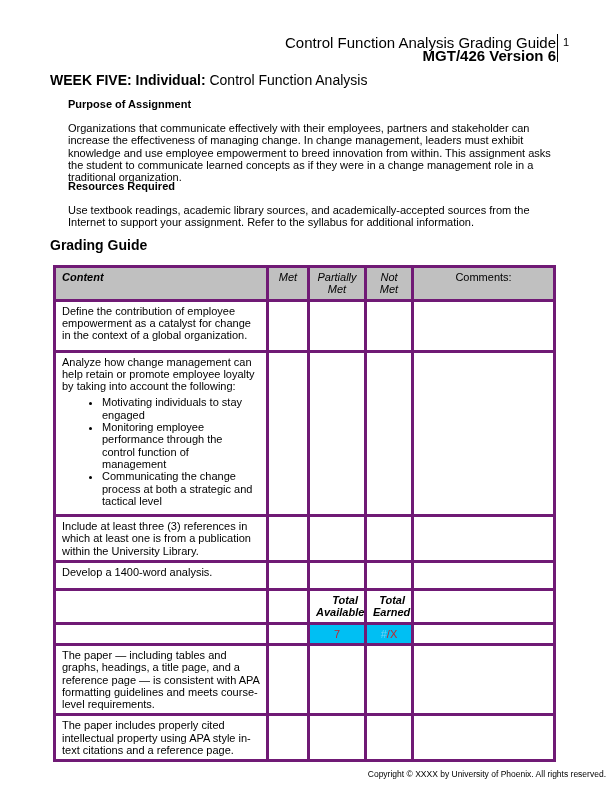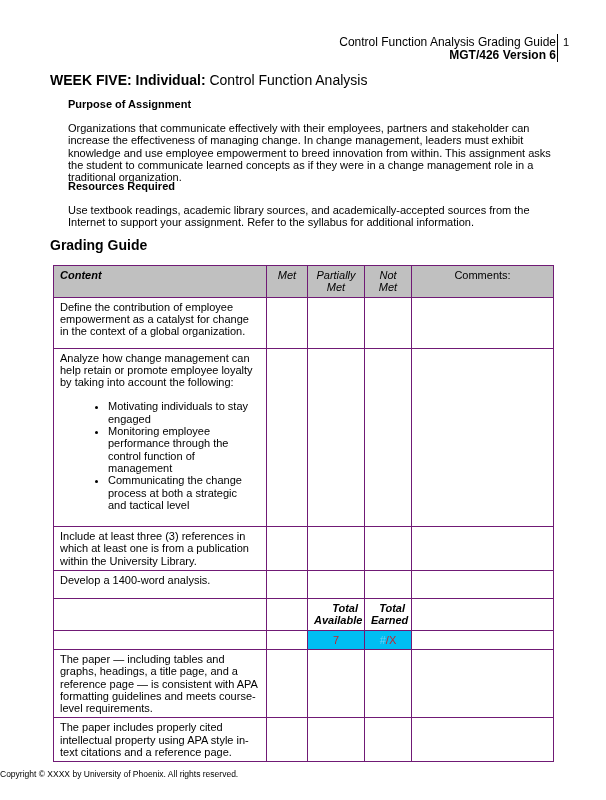--- a/index.html
+++ b/index.html
@@ -2,61 +2,61 @@
 <html><head>
   <meta charset="utf-8">
   <style>
     html, body { margin: 0; padding: 0; background: #ffffff; }
     body {
       width: 606px; height: 800px; position: relative; overflow: hidden;
       font-family: "Liberation Sans", sans-serif; color: #000;
     }
     .hdr {
       position: absolute; top: 36px; right: 50px; text-align: right;
-      font-size: 12px; line-height: 13px;
+      font-size: 15px; line-height: 13px;
     }
     .hdr .line2 { font-weight: bold; }
     .hdr-sep { position: absolute; top: 34px; left: 557px; width: 1px; height: 28px; background: #000; }
     .pgnum { position: absolute; top: 36px; left: 563px; font-size: 11px; }
 
     .title {
       position: absolute; top: 72px; left: 50px; font-size: 14px; font-weight: normal;
     }
     .title b { font-weight: bold; }
 
     .h3 { position: absolute; left: 68px; font-size: 11px; font-weight: bold; }
     .para { position: absolute; left: 68px; width: 490px; font-size: 11px; line-height: 12.3px; }
 
     .gg { position: absolute; top: 237px; left: 50px; font-size: 14px; font-weight: bold; }
 
     table.grid {
       position: absolute; top: 265px; left: 53px; width: 500px;
       border-collapse: collapse; table-layout: fixed; font-size: 11px; line-height: 12.3px;
     }
     table.grid td {
-      border: 1px solid #701a75; vertical-align: top; padding: 3px 6px; box-sizing: border-box;
+      border: 3px solid #701a75; vertical-align: top; padding: 3px 6px; box-sizing: border-box;
     }
     table.grid col.c1 { width: 213px; }
     table.grid col.c2 { width: 41px; }
     table.grid col.c3 { width: 57px; }
     table.grid col.c4 { width: 47px; }
     table.grid col.c5 { width: 142px; }
     tr.head td { background: #c0c0c0; height: 29px; }
     tr.head td.lbl { font-weight: bold; font-style: italic; }
     tr.head td.ctr { text-align: center; font-style: italic; }
     tr.head td.cmt { text-align: center; }
     td.tot { text-align: right; font-weight: bold; font-style: italic; }
     td.cyan { background: #00bff3; text-align: center; padding: 1px 4px; }
     .seven { color: #c1272d; }
     .hash { color: #6fd0f5; }
     .xred { color: #c1272d; }
-    ul.bul { margin: 12px; padding-left: 36px; }
+    ul.bul { margin: 4px; padding-left: 36px; }
     ul.bul li { margin: 0; padding-left: 0; }
 
-    .foot { position: absolute; top: 769px; left: 0; width: 606px; text-align: left; font-size: 8.5px; }
+    .foot { position: absolute; top: 769px; left: 0; width: 606px; text-align: right; font-size: 8.5px; }
   </style>
 </head>
 <body>
 
 <div class="hdr">
   <div>Control Function Analysis Grading Guide</div>
   <div class="line2">MGT/426 Version 6</div>
 </div>
 <div class="hdr-sep"></div>
 <div class="pgnum">1</div>

